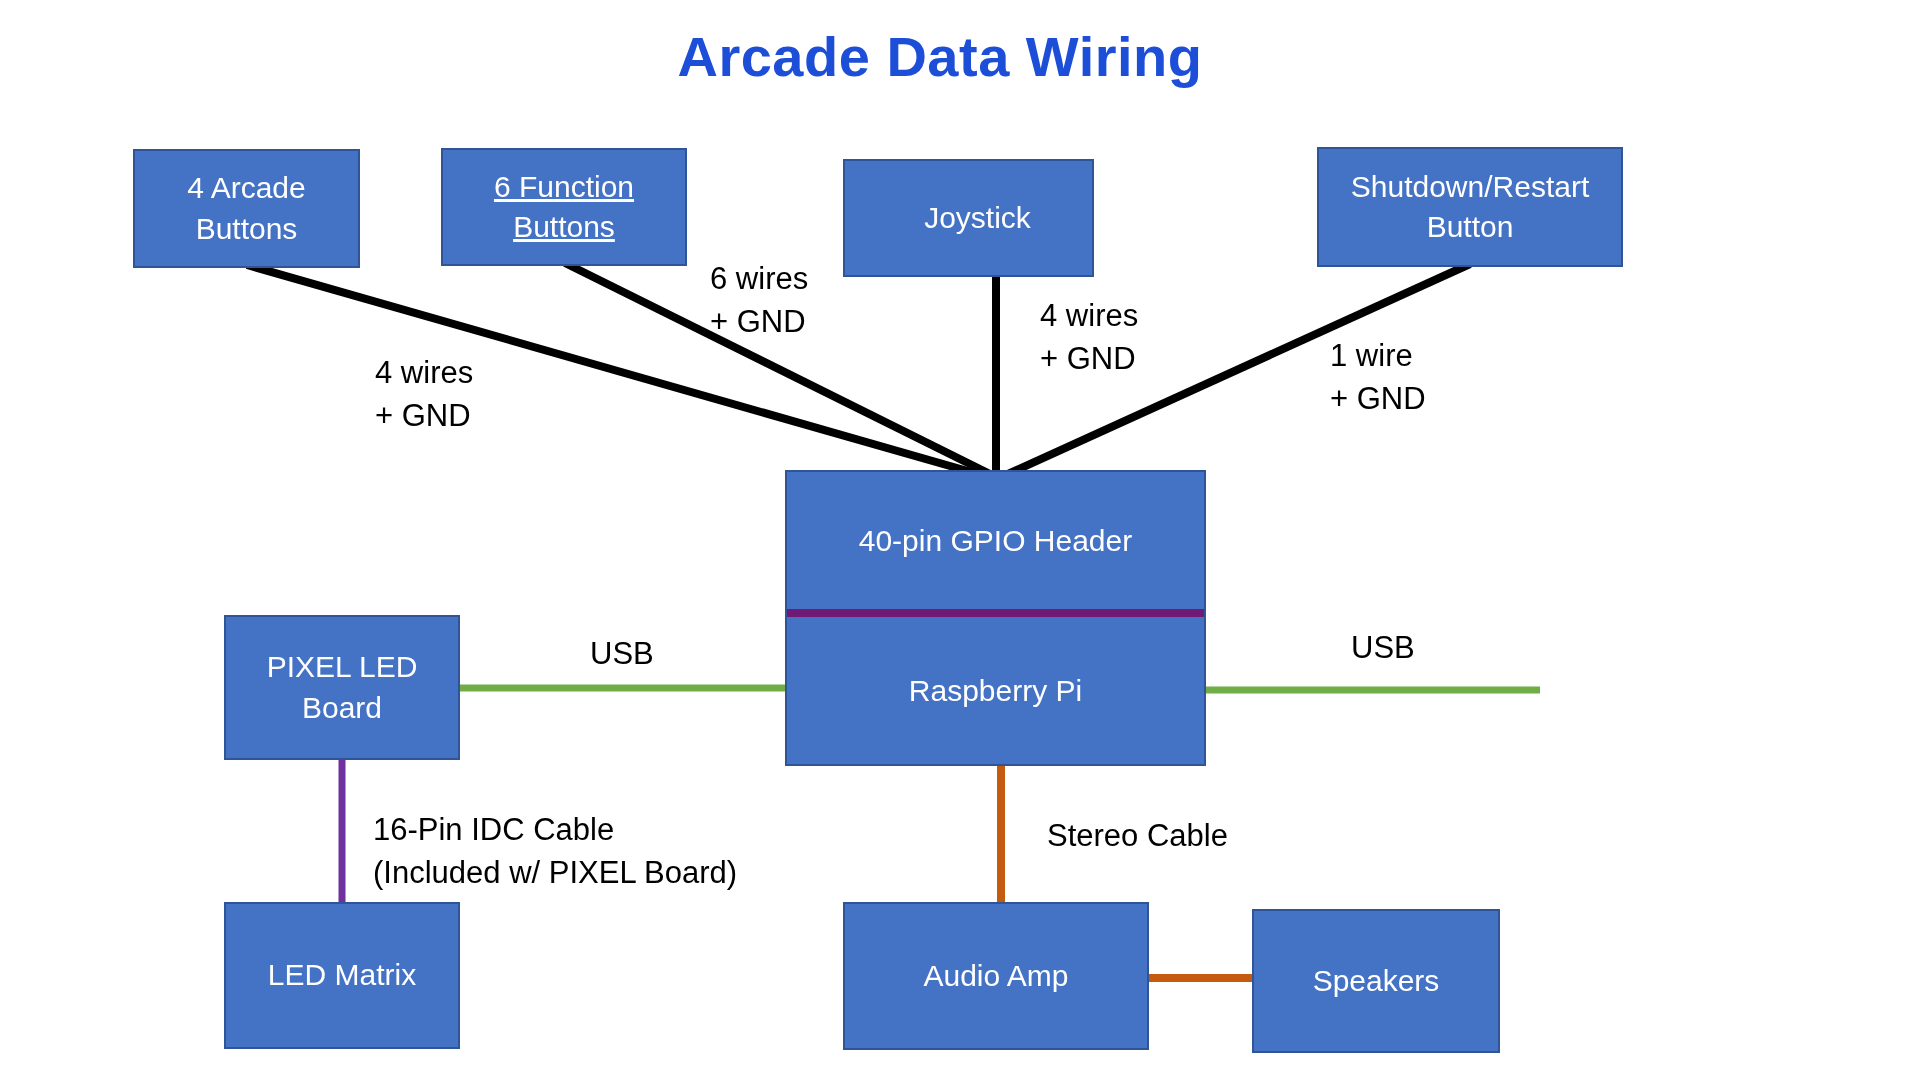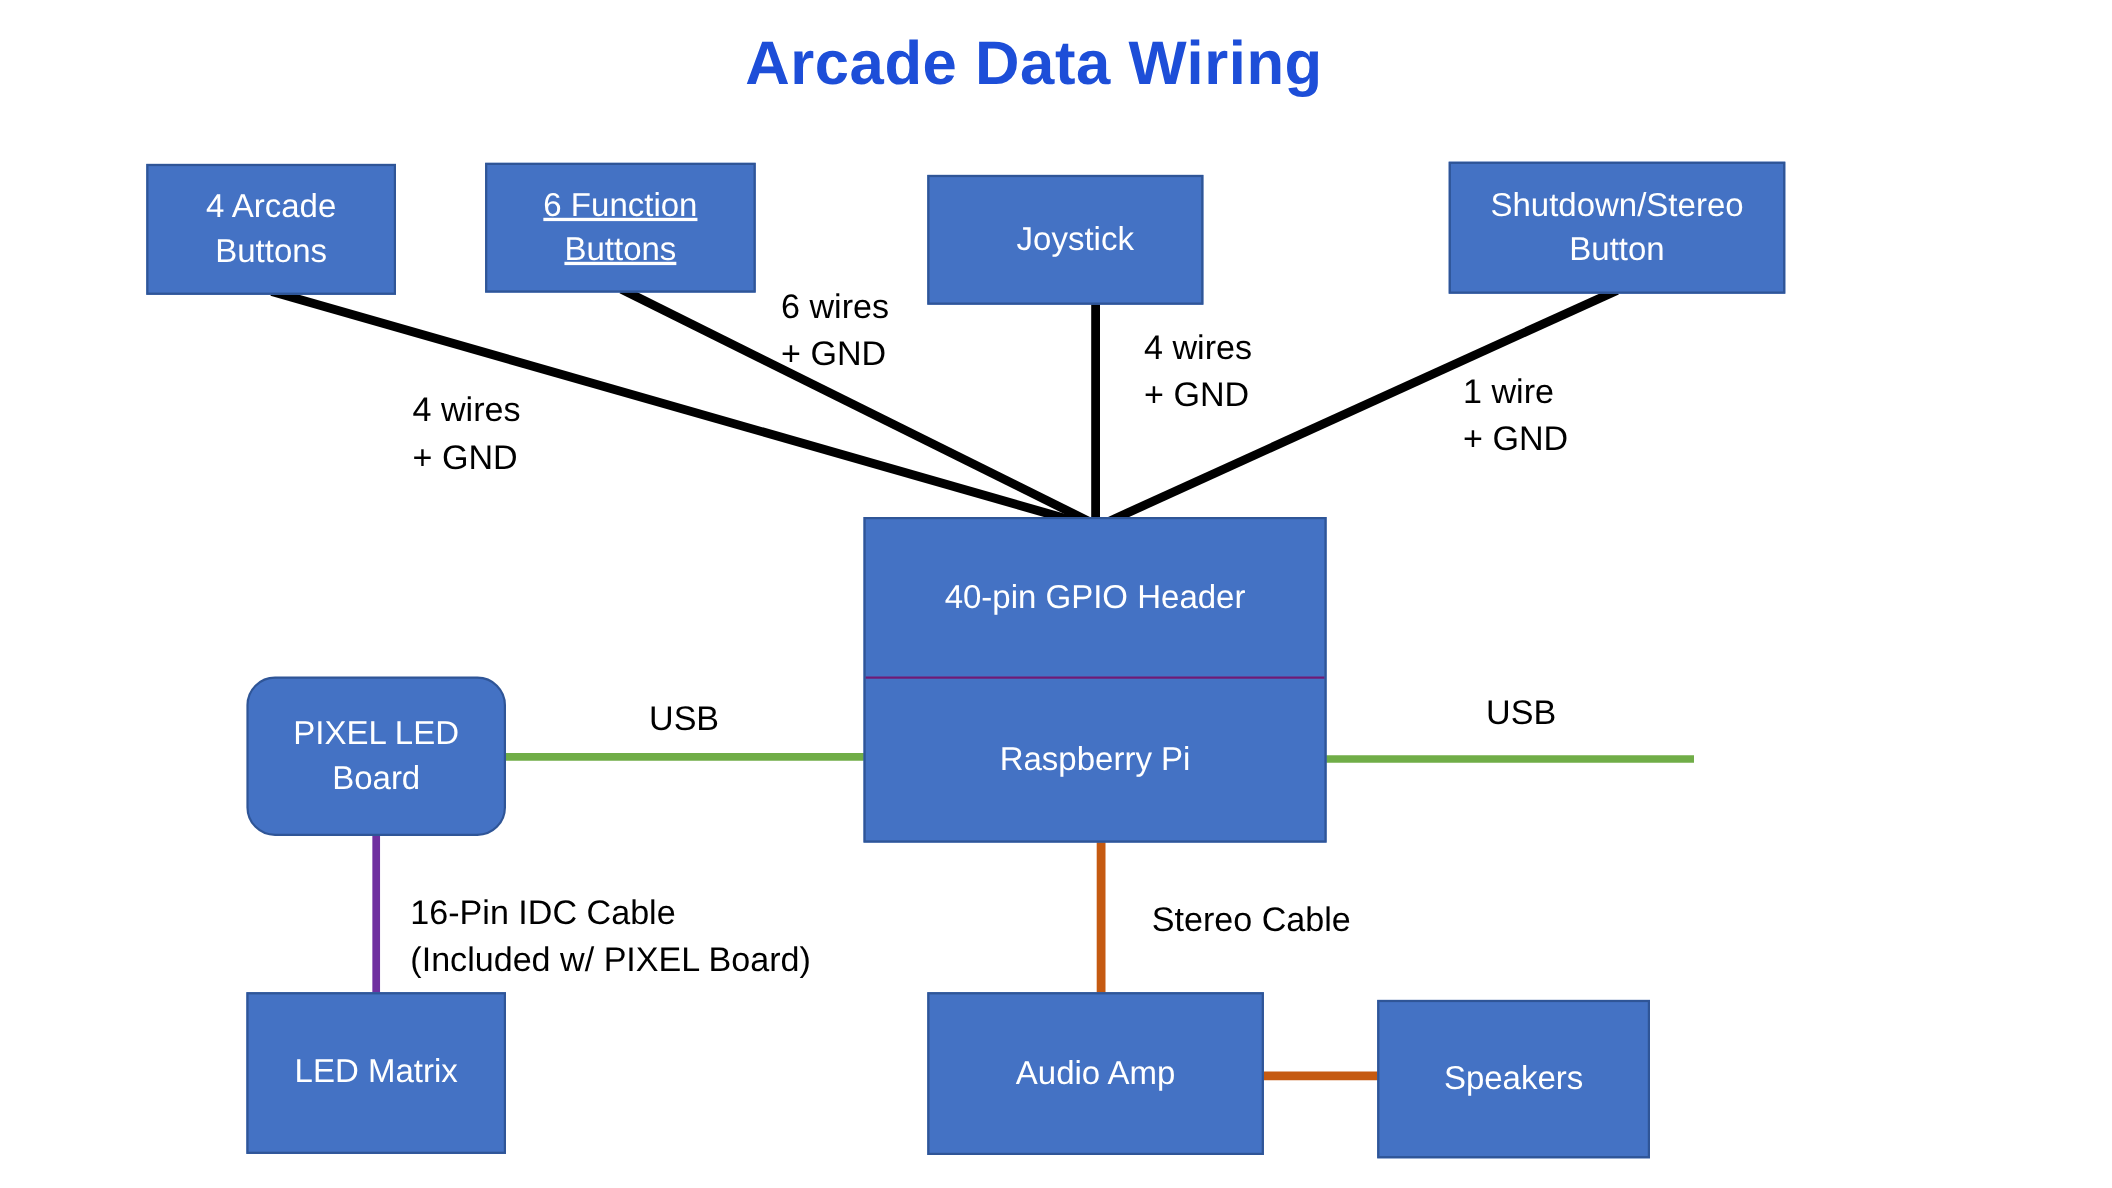--- a/index.html
+++ b/index.html
@@ -38,21 +38,21 @@
     justify-content: center;
     text-align: center;
     font-size: 30px;
     line-height: 1.35;
     padding: 0 14px;
   }
   .node-arcade    { left: 133px;  top: 149px; width: 227px; height: 119px; }
   .node-function  { left: 441px;  top: 148px; width: 246px; height: 118px; text-decoration: underline; }
   .node-joystick  { left: 843px;  top: 159px; width: 251px; height: 118px; padding-left: 32px; }
   .node-shutdown  { left: 1317px; top: 147px; width: 306px; height: 120px; }
-  .node-pixel     { left: 224px;  top: 615px; width: 236px; height: 145px; border-radius: 26px; }
+  .node-pixel     { left: 224px;  top: 615px; width: 236px; height: 145px; }
   .node-usbext    { left: 1538px; top: 615px; width: 303px; height: 147px; }
   .node-ledmatrix { left: 224px;  top: 902px; width: 236px; height: 147px; }
   .node-audioamp  { left: 843px;  top: 902px; width: 306px; height: 148px; }
   .node-speakers  { left: 1252px; top: 909px; width: 248px; height: 144px; }
   .node-pi-stack {
     position: absolute;
     left: 785px; top: 470px; width: 421px; height: 296px;
     background: #4472C4;
     border: 2px solid #2F5597;
     display: flex;
@@ -62,21 +62,21 @@
   }
   .pi-section {
     flex: 1;
     display: flex;
     align-items: center;
     justify-content: center;
     text-align: center;
   }
   .pi-section.gpio {
     flex: 0 0 145px;
-    border-bottom: 2px solid #701a75;
+    border-bottom: 8px solid #701a75;
   }
   .edge-label {
     position: absolute;
     color: #000000;
     font-size: 31px;
     line-height: 1.38;
     white-space: pre-line;
   }
   .lbl-arcade   { left: 375px;  top: 352px; }
   .lbl-function { left: 710px;  top: 258px; }
@@ -116,21 +116,21 @@
 
   <div class="node node-function">
     <span>6 Function Buttons</span>
   </div>
 
   <div class="node node-joystick">
     <span>Joystick</span>
   </div>
 
   <div class="node node-shutdown">
-    <span>Shutdown/Stereo Button</span>
+    <span>Shutdown/Restart Button</span>
   </div>
 
   <div class="node-pi-stack">
     <div class="pi-section gpio">
       <span>40-pin GPIO Header</span>
     </div>
     <div class="pi-section">
       <span>Raspberry Pi</span>
     </div>
   </div>

